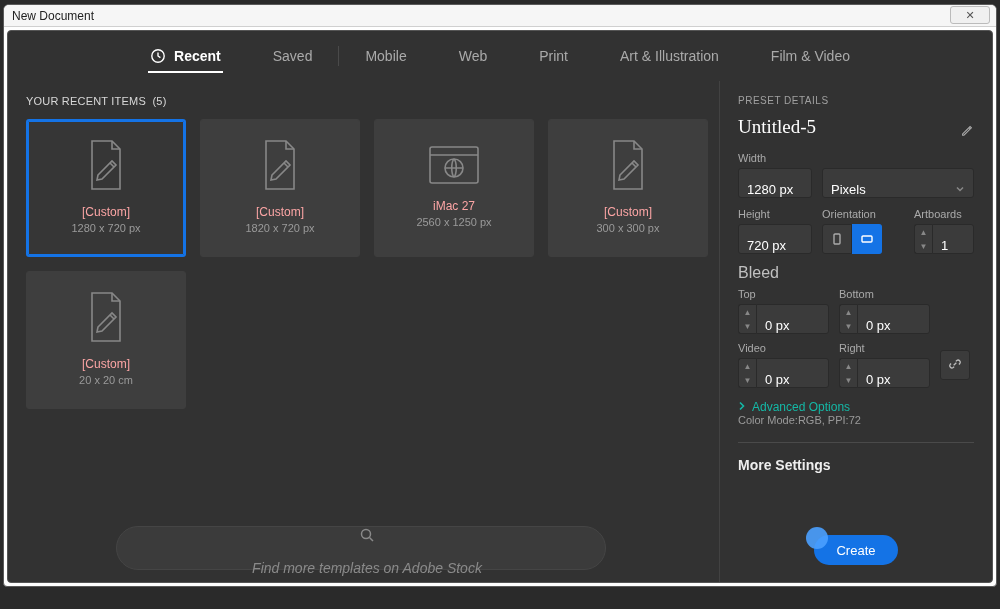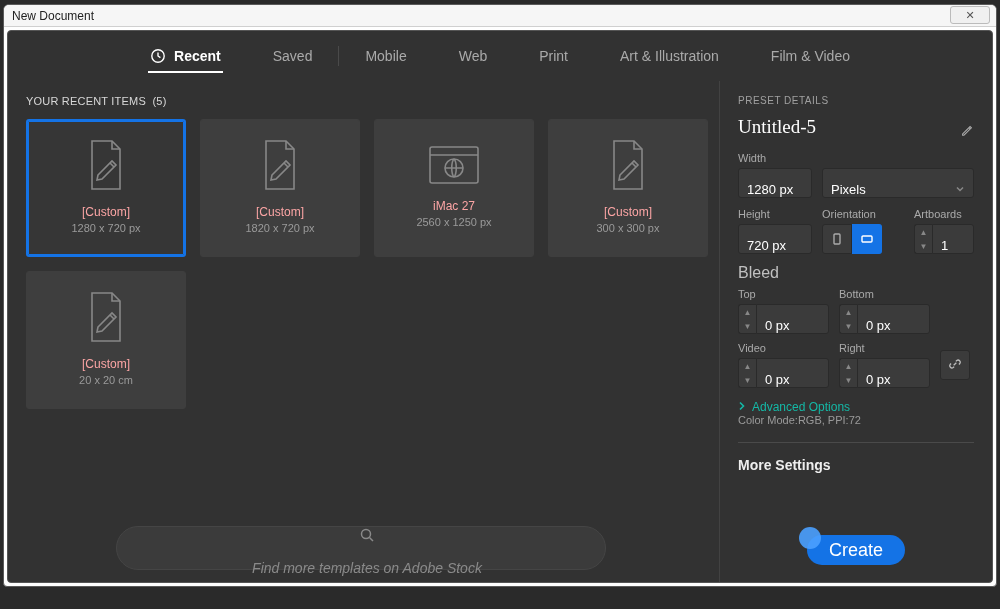--- a/index.html
+++ b/index.html
@@ -299,21 +299,21 @@
     justify-content: center;
     margin-top: 62px;
   }
   .create-btn {
     background: #1473e6;
     color: #fff;
     border: none;
     height: 30px;
     padding: 0 22px;
     border-radius: 15px;
-    font-size: 18px;
+    font-size: 13px;
     cursor: pointer;
     position: relative;
   }
   .create-blob {
     position: absolute;
     left: -8px; top: -8px;
     width: 22px; height: 22px;
     background: #4aa0ff;
     border-radius: 50%;
     opacity: 0.9;

